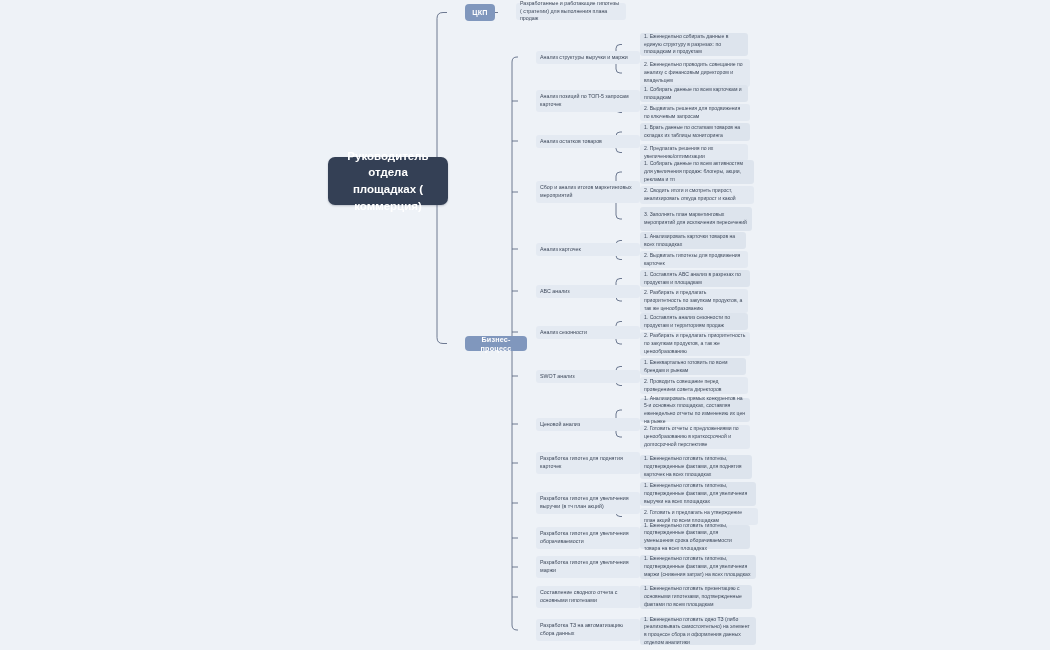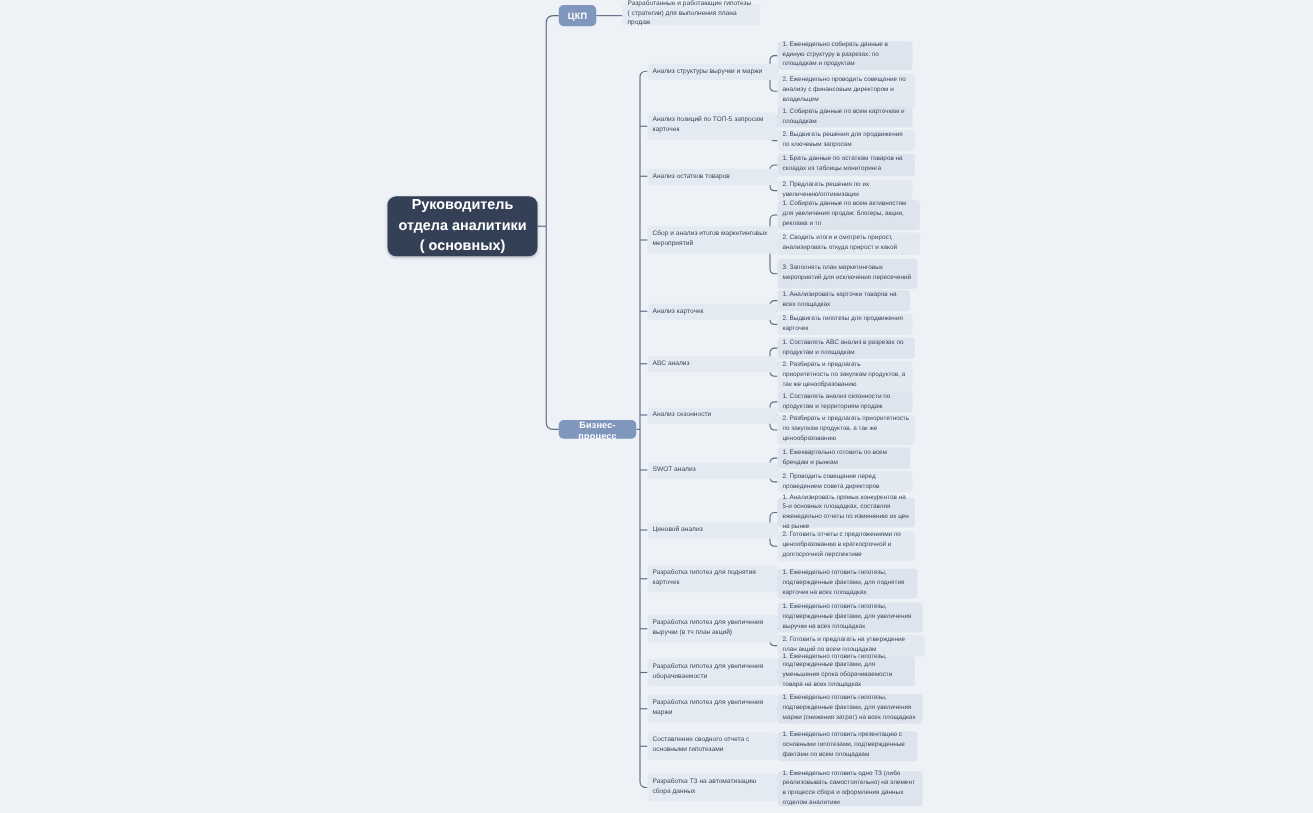--- a/index.html
+++ b/index.html
@@ -12,21 +12,21 @@
   #canvas {
     position: relative;
     width: 1050px; height: 650px;
     background: #eef2f7;
   }
   svg#wires {
     position: absolute; left: 0; top: 0;
     width: 1050px; height: 650px;
     pointer-events: none;
   }
-  .node { position: absolute; box-sizing: border-box; }
+  .node { position: absolute; box-sizing: border-box; margin-left: 18px; }
 
   
   .root {
     background: #344055;
     color: #ffffff;
     border-radius: 7px;
     font-size: 11.5px;
     font-weight: bold;
     line-height: 1.45;
     text-align: center;
@@ -144,21 +144,21 @@
       <path d="M512,567 H518" fill="none" stroke="#5d6b85" stroke-width="0.9"></path>
       <path d="M622,567 H616" fill="none" stroke="#5d6b85" stroke-width="0.9"></path>
       <path d="M616,567 H622" fill="none" stroke="#5d6b85" stroke-width="0.9"></path>
       <path d="M512,597 H518" fill="none" stroke="#5d6b85" stroke-width="0.9"></path>
       <path d="M622,597 H616" fill="none" stroke="#5d6b85" stroke-width="0.9"></path>
       <path d="M616,597 H622" fill="none" stroke="#5d6b85" stroke-width="0.9"></path>
       <path d="M517,630 H518" fill="none" stroke="#5d6b85" stroke-width="0.9"></path>
       <path d="M622,630 H616" fill="none" stroke="#5d6b85" stroke-width="0.9"></path>
       <path d="M616,630 V627 Q616,631 620,631 H622" fill="none" stroke="#5d6b85" stroke-width="0.9"></path>
     </svg>
-<div class="node root" style="left: 310px; top: 157px; width: 120px; height: 48px;">Руководитель отдела аналитики ( основных)</div>
+<div class="node root" style="left: 310px; top: 157px; width: 120px; height: 48px;">Руководитель отдела площадках ( коммерция)</div>
     <div class="node branch" style="left: 447px; top: 4px; width: 30px; height: 17px;">ЦКП</div>
     <div class="node branch" style="left: 447px; top: 336px; width: 62px; height: 15px;">Бизнес-процесс</div>
     <div class="node topic" style="left: 498px; top: 3px; width: 110px; height: 17px;">Разработанные и работающие гипотезы ( стратегии) для выполнения плана продаж</div>
     <div class="node topic" style="left: 518px; top: 51px; width: 104px; height: 13px;">Анализ структуры выручки и маржи</div>
     <div class="node leaf" style="left: 622px; top: 33px; width: 108px; height: 23px;">1. Еженедельно собирать данные в единую структуру в разрезах: по площадкам и продуктам</div>
     <div class="node leaf pale" style="left: 622px; top: 59px; width: 110px; height: 28px;">2. Еженедельно проводить совещание по анализу с финансовым директором и владельцем</div>
     <div class="node topic" style="left: 518px; top: 90px; width: 104px; height: 22px;">Анализ позиций по ТОП-5 запросам карточек</div>
     <div class="node leaf" style="left: 622px; top: 85px; width: 108px; height: 17px;">1. Собирать данные по всем карточкам и площадкам</div>
     <div class="node leaf pale" style="left: 622px; top: 104px; width: 110px; height: 17px;">2. Выдвигать решения для продвижения по ключевым запросам</div>
     <div class="node topic" style="left: 518px; top: 135px; width: 104px; height: 13px;">Анализ остатков товаров</div>

